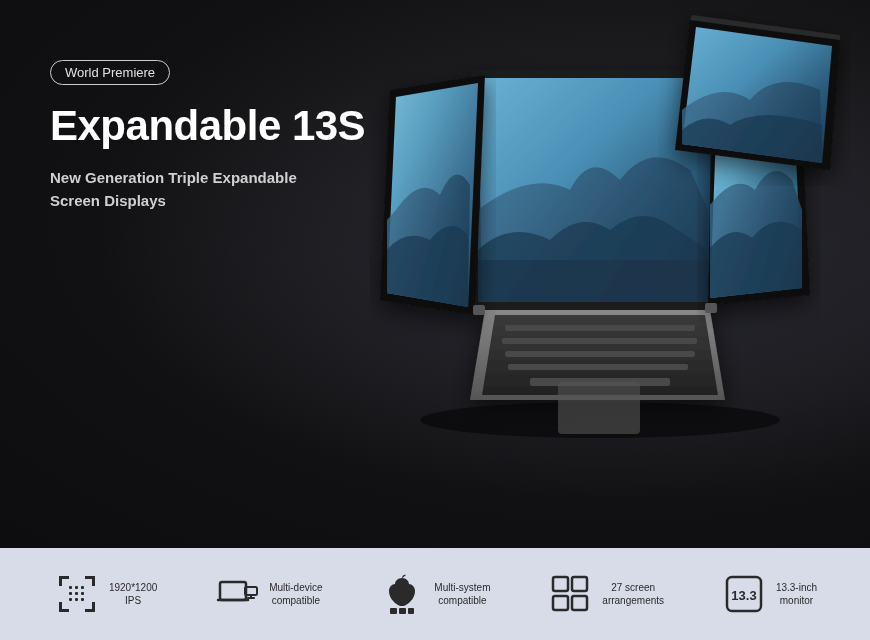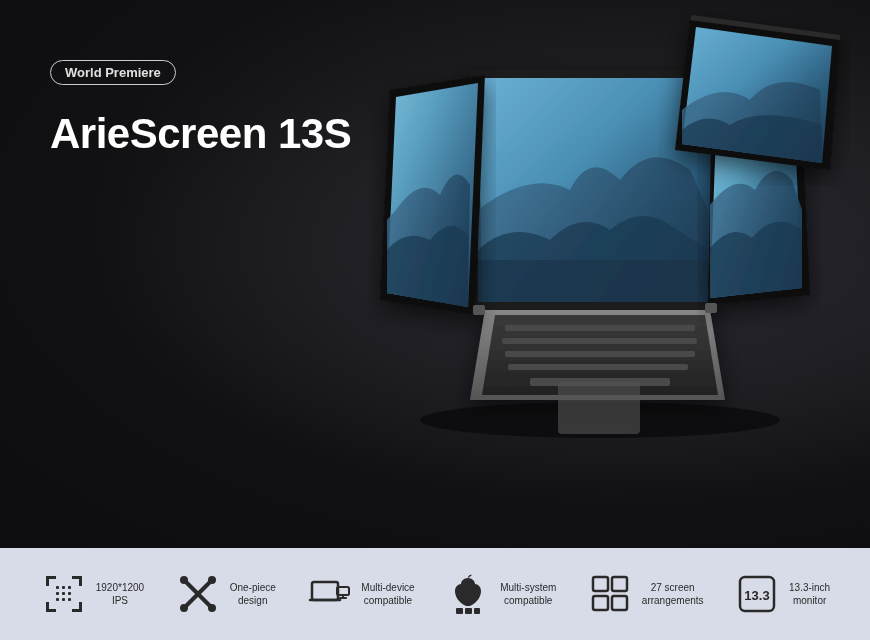--- a/index.html
+++ b/index.html
@@ -43,22 +43,22 @@
       max-width: 320px;
     }
 
     .badge {
       display: inline-block;
       border: 1.5px solid #ccc;
       border-radius: 20px;
       padding: 4px 14px;
       color: #e0e0e0;
       font-size: 13px;
-      font-weight: 700;
-      margin-bottom: 26px;
+      font-weight: 400;
+      margin-bottom: 18px;
     }
 
     .product-title {
       color: #ffffff;
       font-size: 42px;
       font-weight: 700;
       letter-spacing: -0.5px;
       line-height: 1.1;
       margin-bottom: 18px;
     }
@@ -225,21 +225,22 @@
 
         <rect x="143" y="295" width="12" height="10" rx="2" fill="#555"></rect>
         <rect x="375" y="293" width="12" height="10" rx="2" fill="#555"></rect>
 
         <rect x="228" y="372" width="82" height="52" rx="4" fill="#555" opacity="0.6"></rect>
       </svg>
     </div>
 
     <div class="hero-text">
       <div class="badge">World Premiere</div>
-      <h1 class="product-title">ArieScreen 13S</h1>
+      <h1 class="product-title">Expandable 13S</h1>
+      <p class="product-subtitle">New Generation Triple Expandable Screen Displays</p>
     </div>
 
   </div>
 
   <div class="features-bar">
 
     <div class="feature-item">
       <div class="feature-icon">
         <svg viewBox="0 0 44 44" fill="none" xmlns="http://www.w3.org/2000/svg">
 
@@ -259,35 +260,20 @@
           <rect x="20" y="20" width="3" height="3" rx="1" fill="#2a2a2a"></rect>
           <rect x="26" y="20" width="3" height="3" rx="1" fill="#2a2a2a"></rect>
           <rect x="14" y="26" width="3" height="3" rx="1" fill="#2a2a2a"></rect>
           <rect x="20" y="26" width="3" height="3" rx="1" fill="#2a2a2a"></rect>
           <rect x="26" y="26" width="3" height="3" rx="1" fill="#2a2a2a"></rect>
         </svg>
       </div>
       <div class="feature-label">1920*1200<br>IPS</div>
     </div>
 
-    <div class="feature-item">
-      <div class="feature-icon">
-        <svg viewBox="0 0 44 44" fill="none" xmlns="http://www.w3.org/2000/svg">
-
-          <line x1="8" y1="8" x2="36" y2="36" stroke="#2a2a2a" stroke-width="4" stroke-linecap="round"></line>
-          <line x1="36" y1="8" x2="8" y2="36" stroke="#2a2a2a" stroke-width="4" stroke-linecap="round"></line>
-
-          <circle cx="8" cy="8" r="4" fill="#2a2a2a"></circle>
-          <circle cx="36" cy="36" r="4" fill="#2a2a2a"></circle>
-          <circle cx="36" cy="8" r="4" fill="#2a2a2a"></circle>
-          <circle cx="8" cy="36" r="4" fill="#2a2a2a"></circle>
-        </svg>
-      </div>
-      <div class="feature-label">One-piece<br>design</div>
-    </div>
 
     <div class="feature-item">
       <div class="feature-icon">
         <svg viewBox="0 0 44 44" fill="none" xmlns="http://www.w3.org/2000/svg">
 
           <rect x="5" y="10" width="26" height="18" rx="2" stroke="#2a2a2a" stroke-width="2.5" fill="none"></rect>
           <line x1="3" y1="28" x2="33" y2="28" stroke="#2a2a2a" stroke-width="2.5" stroke-linecap="round"></line>
 
           <rect x="30" y="15" width="12" height="8" rx="1.5" stroke="#2a2a2a" stroke-width="2" fill="none"></rect>
           <line x1="36" y1="23" x2="36" y2="26" stroke="#2a2a2a" stroke-width="2" stroke-linecap="round"></line>

